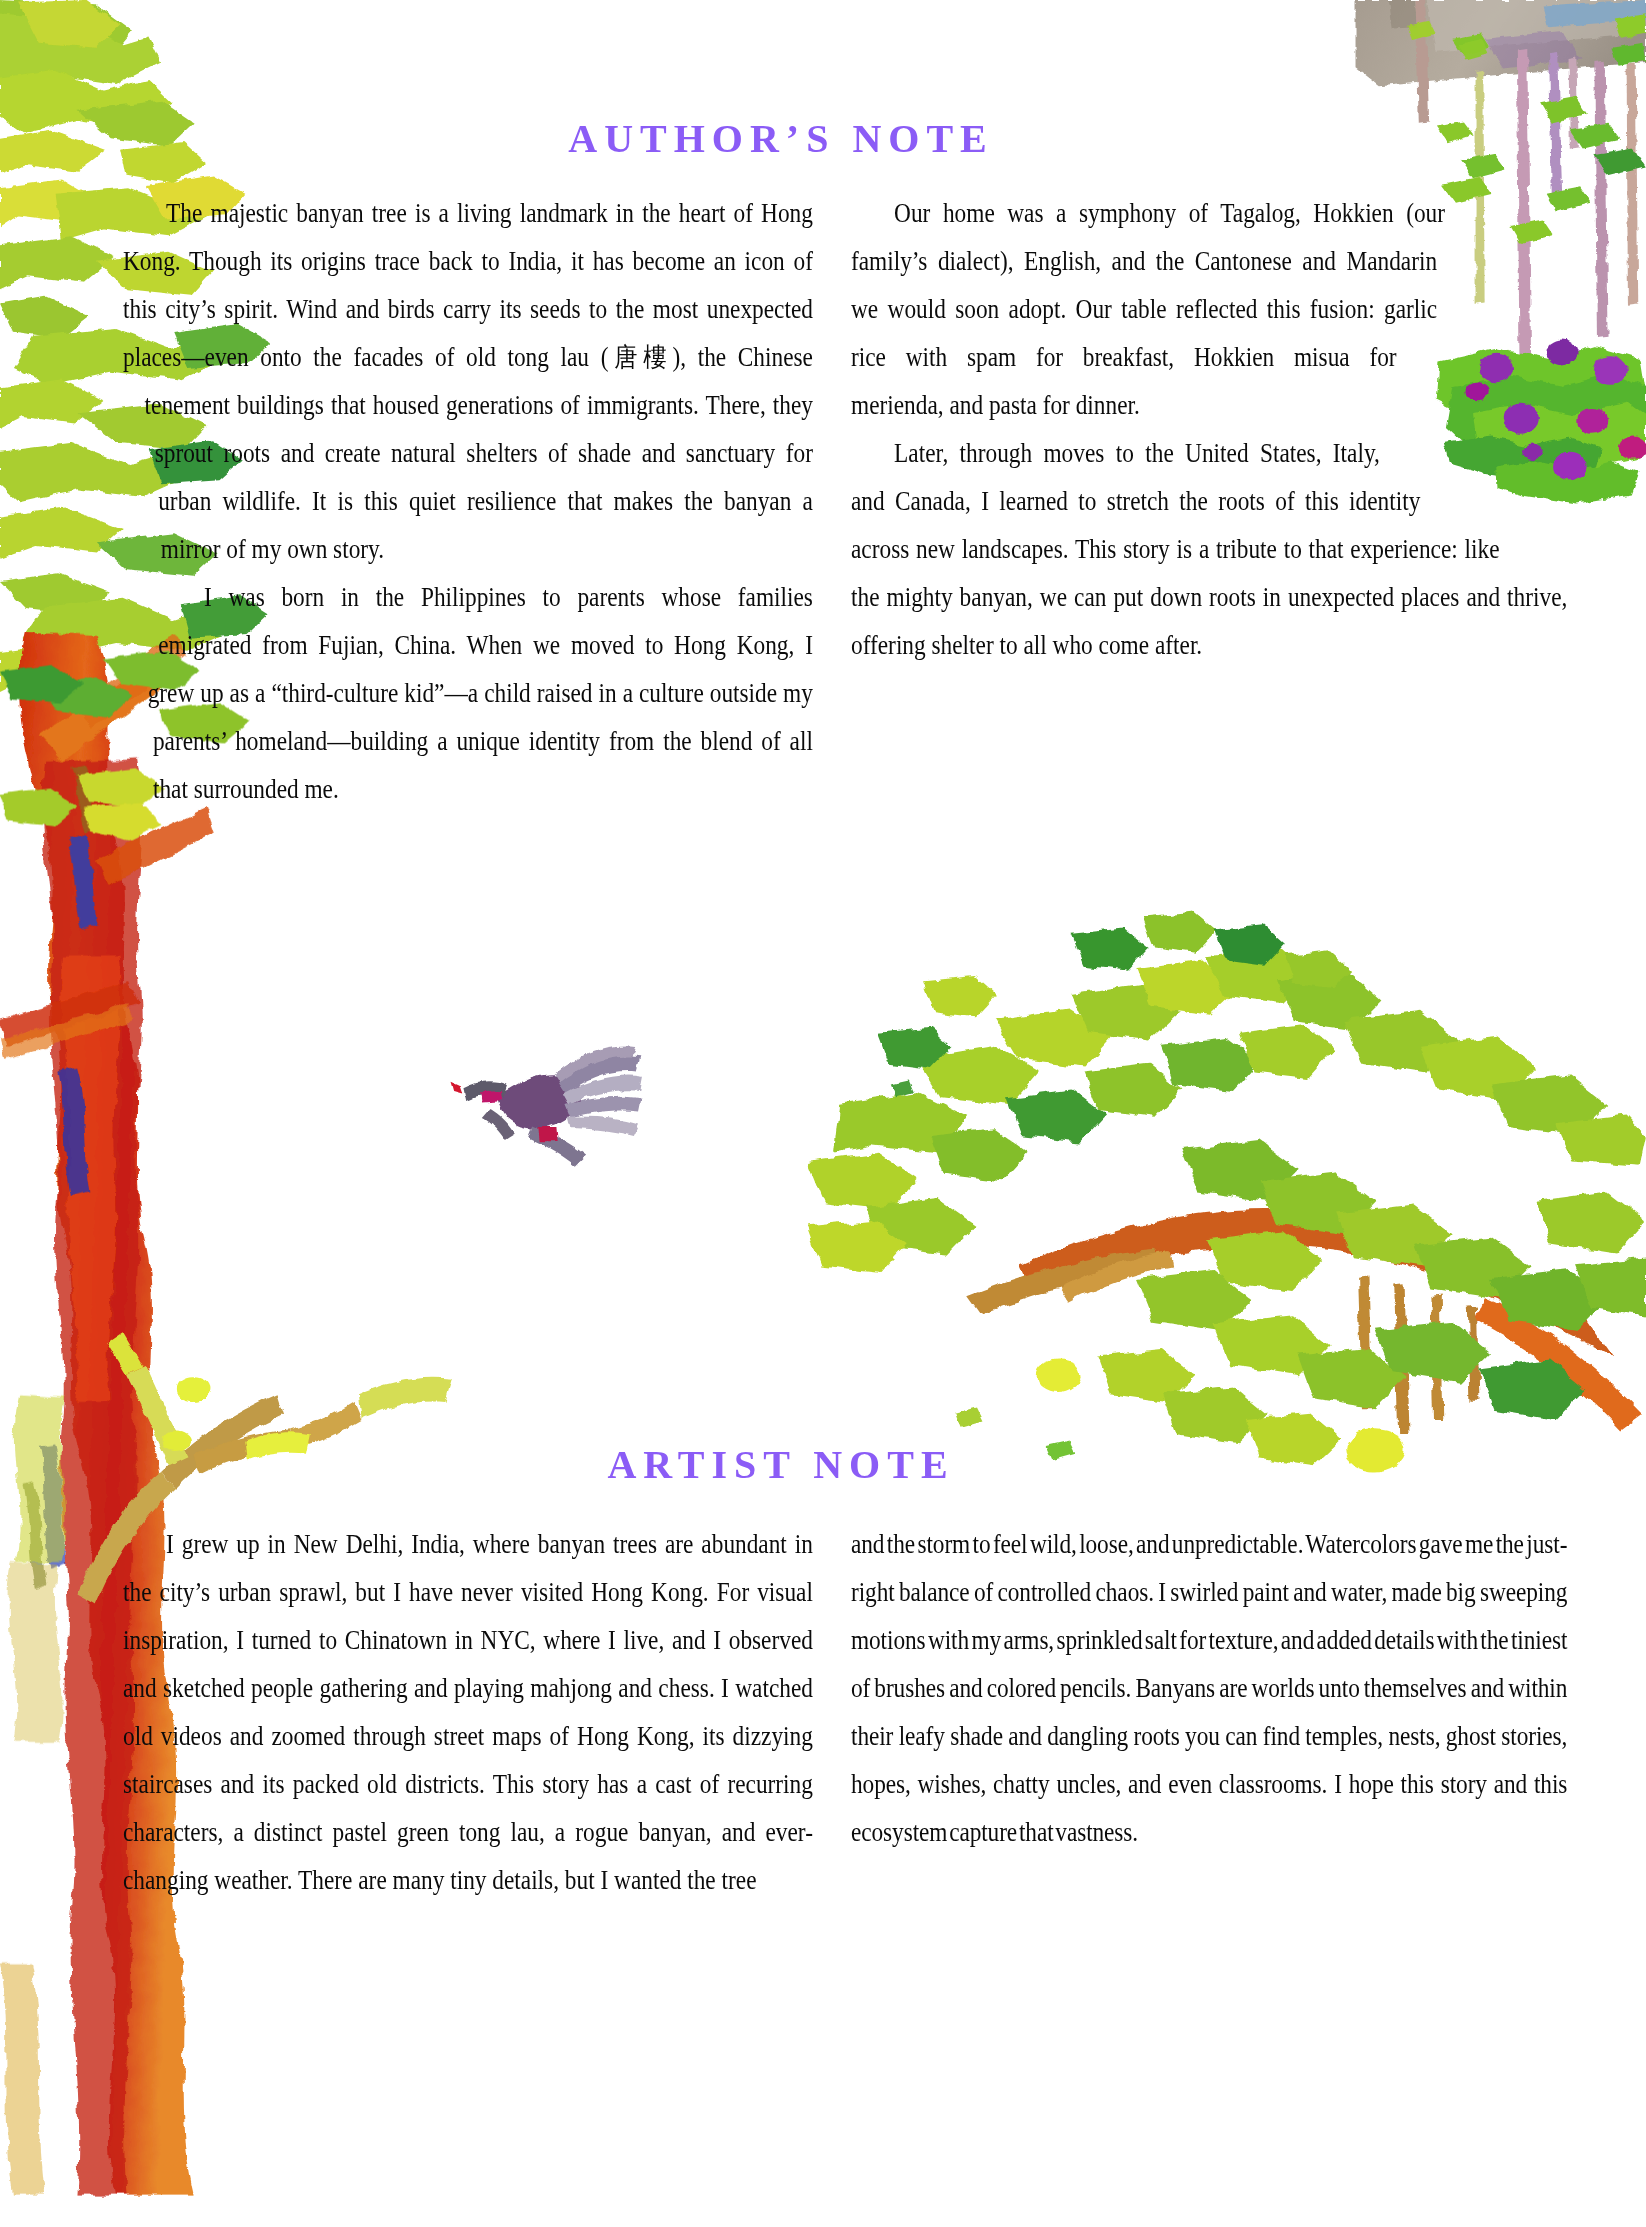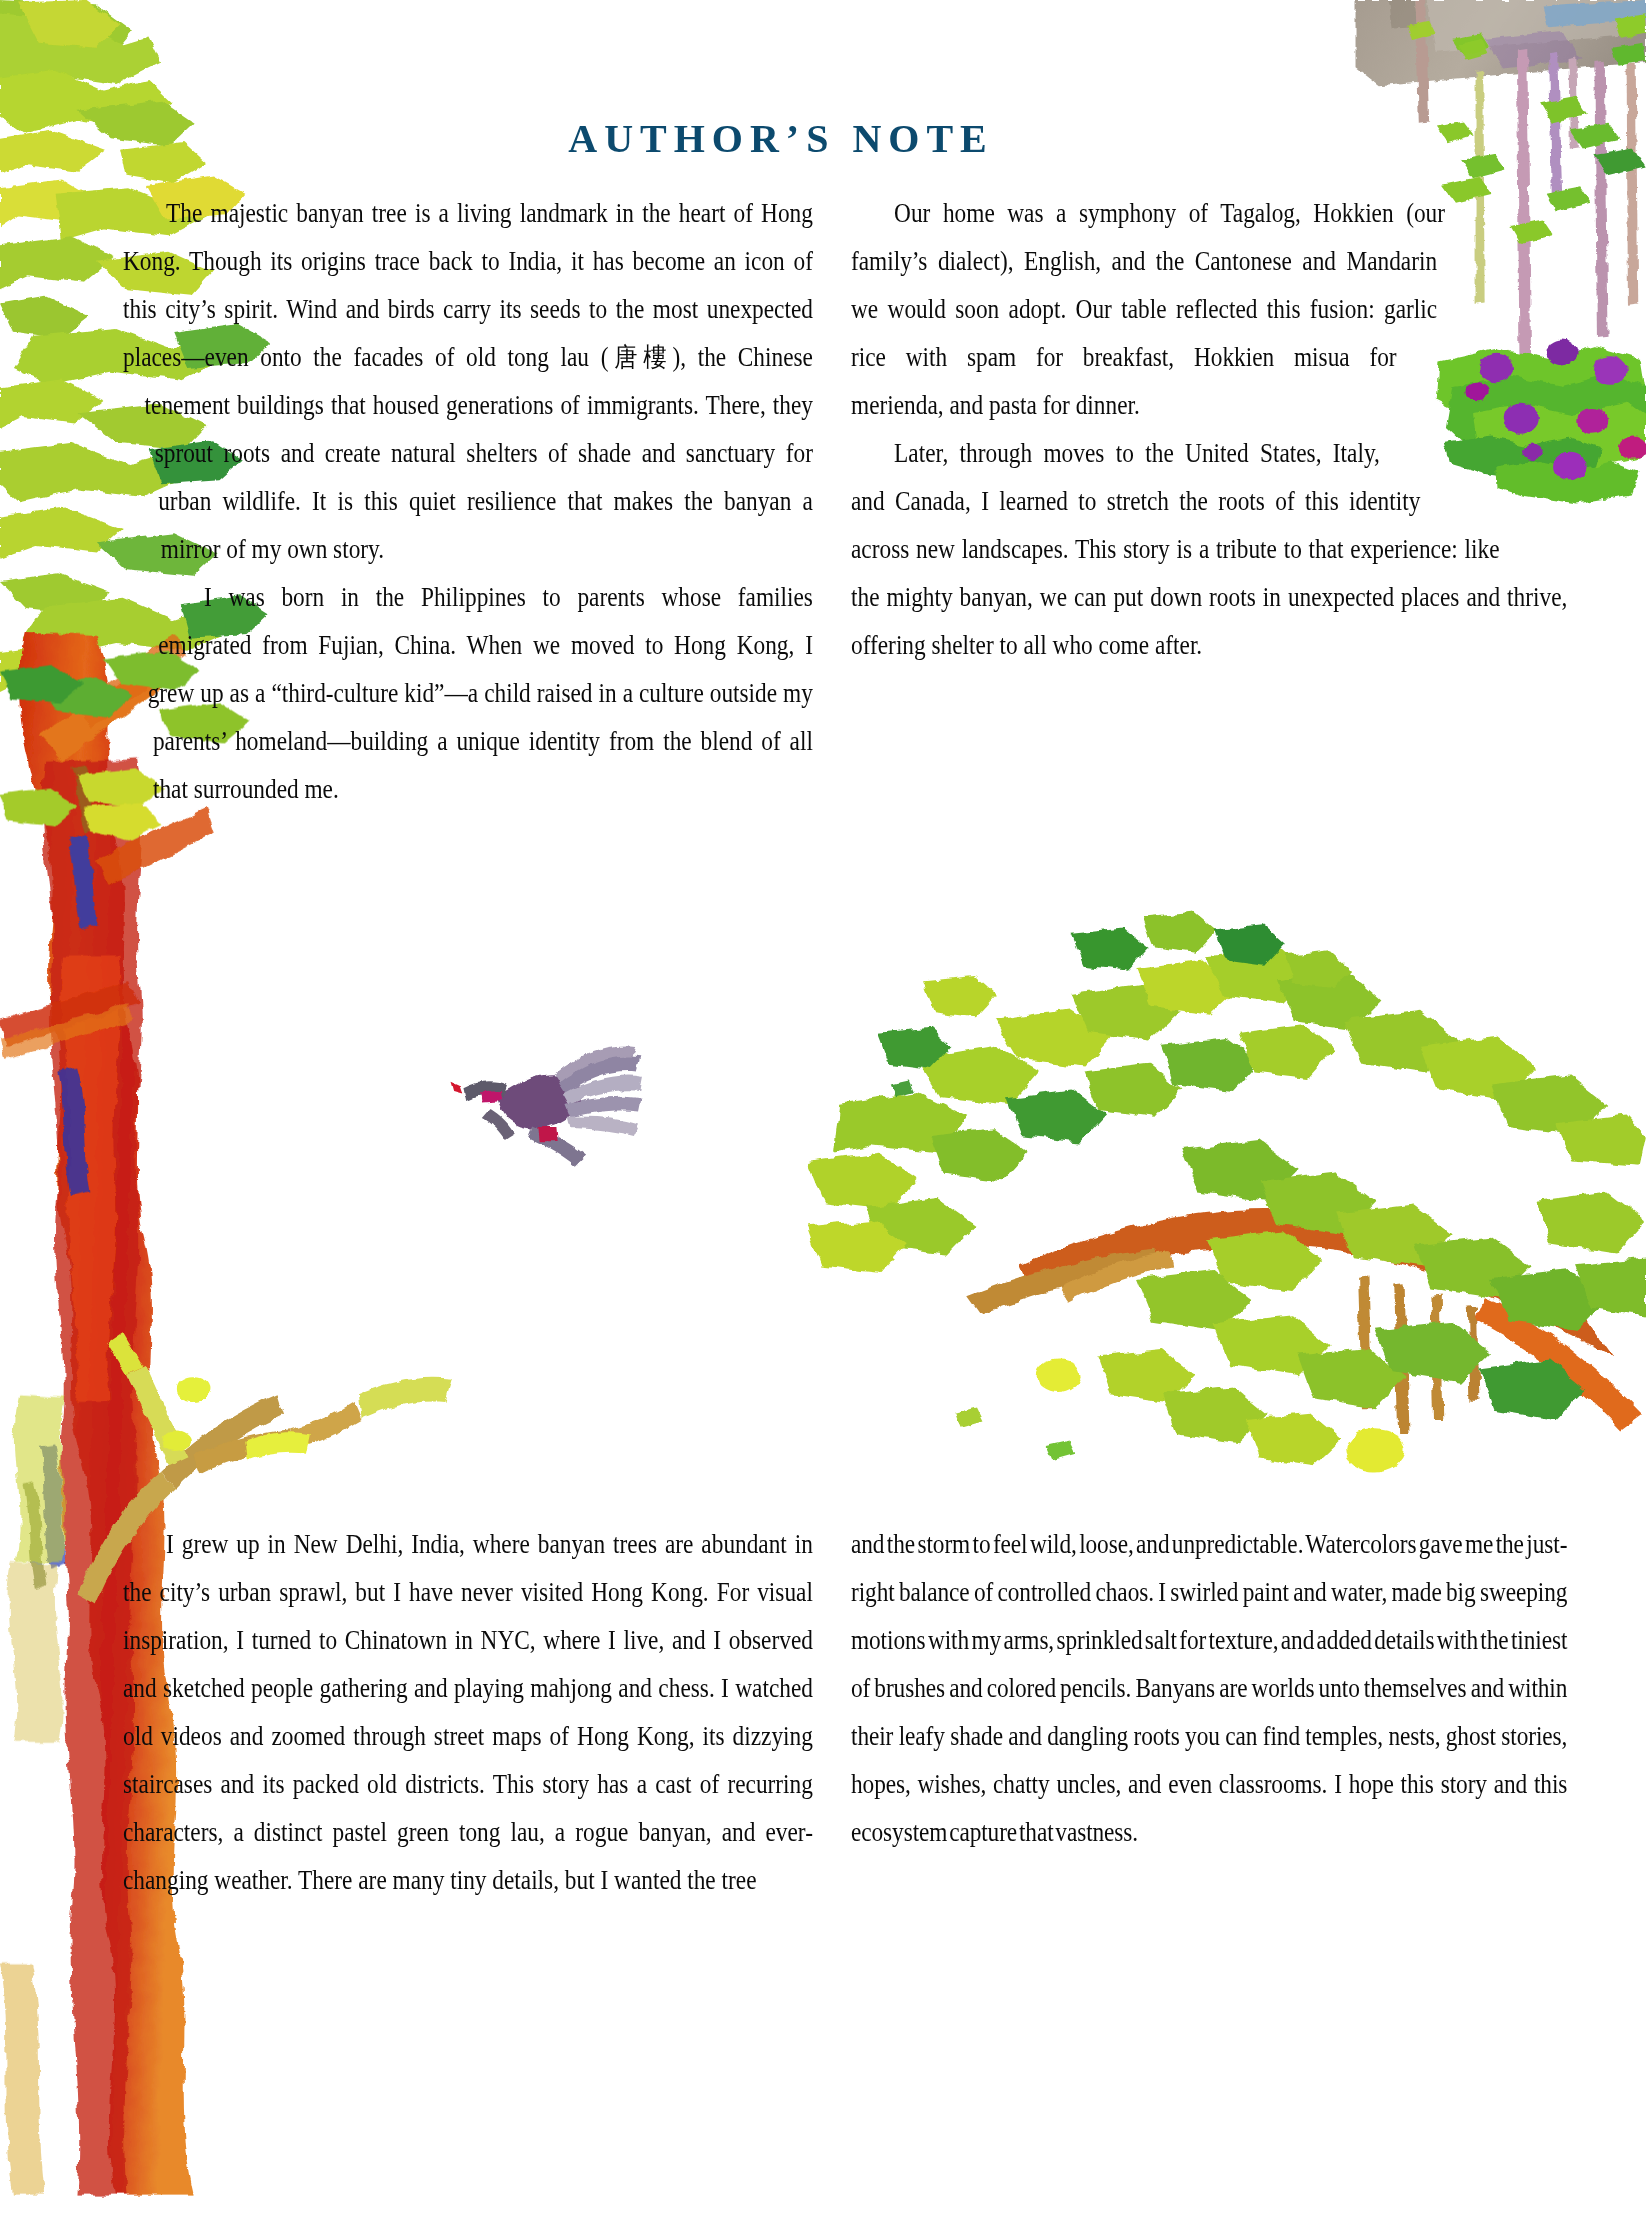--- a/index.html
+++ b/index.html
@@ -14,21 +14,21 @@
   
   .art{position:absolute;inset:0;pointer-events:none;}
   .art svg{position:absolute;top:0;left:0;width:1646px;height:2227px;}
 
   
   .content{position:absolute;inset:0;}
 
   .heading{
     position:absolute;
     text-align:center;
-    color:#0c4a6e;
+    color:#8b5cf6;
     font-weight:bold;
     font-size:40px;
     letter-spacing:7px;
     white-space:nowrap;
     font-family:"Liberation Serif","DejaVu Serif",serif;
   }
   #author-heading{left:342px;top:115px;width:878px;}
   #artist-heading{left:342px;top:1441px;width:878px;}
 
   .col{
@@ -360,20 +360,21 @@
       <div class="spacer-r" style="height:48px;width:148px;"></div>
       <div class="spacer-r" style="height:48px;width:194px;"></div>
       <div class="spacer-r" style="height:48px;width:208px;"></div>
       <div class="spacer-r" style="height:48px;width:213px;"></div>
       <div class="spacer-r" style="height:48px;width:167px;"></div>
       <div class="spacer-r" style="height:48px;width:77px;"></div>
       <p>Our home was a symphony of Tagalog, Hokkien (our family’s dialect), English, and the Cantonese and Mandarin we would soon adopt. Our table reflected this fusion: garlic rice with spam for breakfast, Hokkien misua for merienda, and pasta for dinner.</p>
       <p>Later, through moves to the United States, Italy, and Canada, I learned to stretch the roots of this identity across new landscapes. This story is a tribute to that experience: like the mighty banyan, we can put down roots in unexpected places and thrive, offering shelter to all who come after.</p>
     </div>
 
+    <div class="heading" id="artist-heading">ARTIST NOTE</div>
 
     <div class="col" id="artist-col-left">
       <p>I grew up in New Delhi, India, where banyan trees are abundant in the city’s urban sprawl, but I have never visited Hong Kong. For visual inspiration, I turned to Chinatown in NYC, where I live, and I observed and sketched people gathering and playing mahjong and chess. I watched old videos and zoomed through street maps of Hong Kong, its dizzying staircases and its packed old districts. This story has a cast of recurring characters, a distinct pastel green tong lau, a rogue banyan, and ever-changing weather. There are many tiny details, but I wanted the tree</p>
     </div>
 
     <div class="col tight" id="artist-col-right">
       <p class="cont">and the storm to feel wild, loose, and unpredictable. Watercolors gave me the just-right balance of controlled chaos. I swirled paint and water, made big sweeping motions with my arms, sprinkled salt for texture, and added details with the tiniest of brushes and colored pencils. Banyans are worlds unto themselves and within their leafy shade and dangling roots you can find temples, nests, ghost stories, hopes, wishes, chatty uncles, and even classrooms. I hope this story and this ecosystem capture that vastness.</p>
     </div>
 
   </div>

